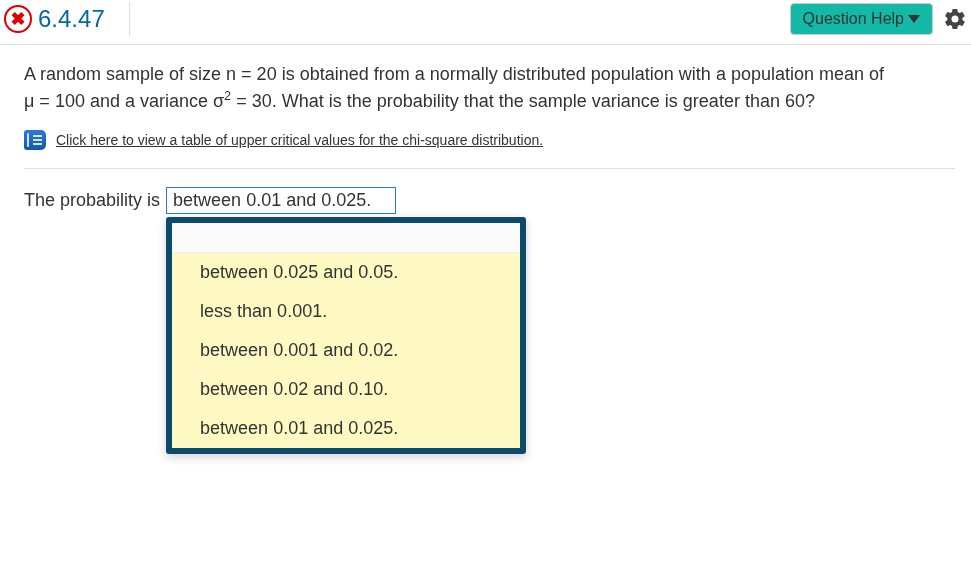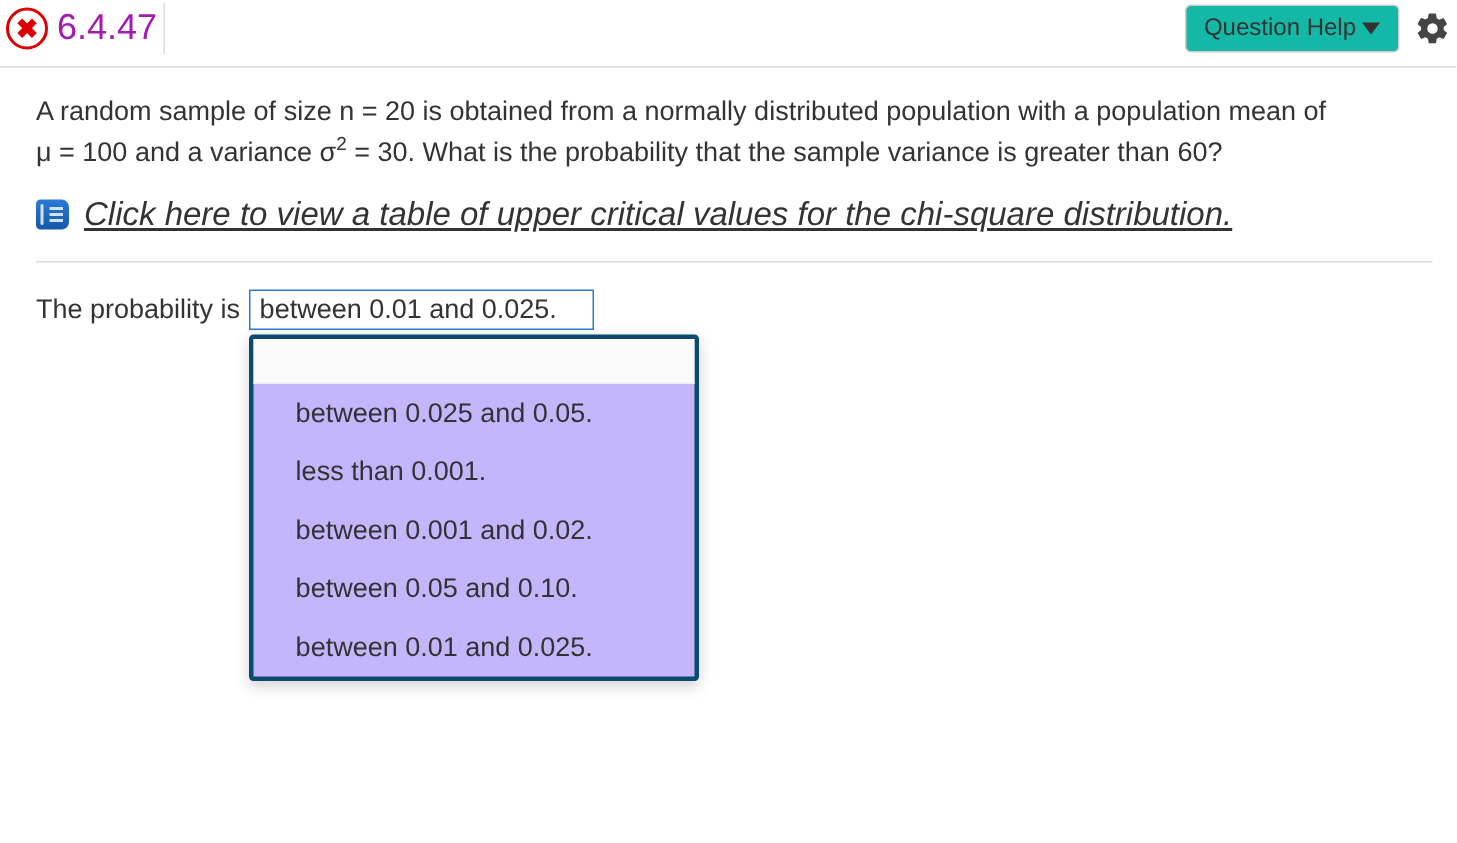--- a/index.html
+++ b/index.html
@@ -36,22 +36,22 @@
       flex-shrink: 0;
     }
     .status-x {
       color: #d00;
       font-weight: bold;
       font-size: 18px;
       line-height: 1;
     }
     .qnum {
       font-size: 24px;
-      color: #a21caf;
-      padding-right: 4px;
+      color: #0369a1;
+      padding-right: 24px;
       border-right: 1px solid #ddd;
       line-height: 34px;
     }
     .header-right {
       display: flex;
       align-items: center;
       gap: 10px;
     }
     .help-btn {
       display: flex;
@@ -108,23 +108,22 @@
     }
     .book-icon::after {
       content: "";
       position: absolute;
       right: 4px; top: 5px;
       width: 9px; height: 2px;
       background: #cfe3f7;
       box-shadow: 0 4px 0 #cfe3f7, 0 8px 0 #cfe3f7;
     }
     .link-text {
-      font-size: 22px;
-      color: #333;
-      font-style: italic;
+      font-size: 14px;
+      color: #333;
     }
     .divider {
       border: none;
       border-top: 1px solid #ddd;
       margin: 0 0 18px 0;
     }
     .answer-row {
       display: flex;
       align-items: baseline;
       gap: 6px;
@@ -141,23 +140,23 @@
       cursor: pointer;
     }
     .dropdown-wrap {
       position: relative;
       display: inline-block;
     }
     .dropdown {
       position: absolute;
       top: 30px;
       left: 0;
-      width: 300px;
-      background: #c4b5fd;
-      border: 3px solid #0c4a6e;
+      width: 360px;
+      background: #fef9c3;
+      border: 6px solid #0c4a6e;
       border-radius: 3px;
       box-shadow: 0 3px 10px rgba(0,0,0,0.18);
       z-index: 10;
     }
     .dropdown-header {
       height: 30px;
       border-bottom: 1px solid #eee;
       background: #fafafa;
     }
     .dropdown-item {
@@ -204,18 +203,18 @@
 
   <div class="answer-row">
     <span>The probability is</span>
     <div class="dropdown-wrap">
       <div class="select-box">between 0.01 and 0.025.</div>
       <div class="dropdown">
         <div class="dropdown-header"></div>
         <div class="dropdown-item">between 0.025 and 0.05.</div>
         <div class="dropdown-item">less than 0.001.</div>
         <div class="dropdown-item">between 0.001 and 0.02.</div>
-        <div class="dropdown-item">between 0.05 and 0.10.</div>
+        <div class="dropdown-item">between 0.02 and 0.10.</div>
         <div class="dropdown-item">between 0.01 and 0.025.</div>
       </div>
     </div>
   </div>
 </div>
 
 </body></html>

